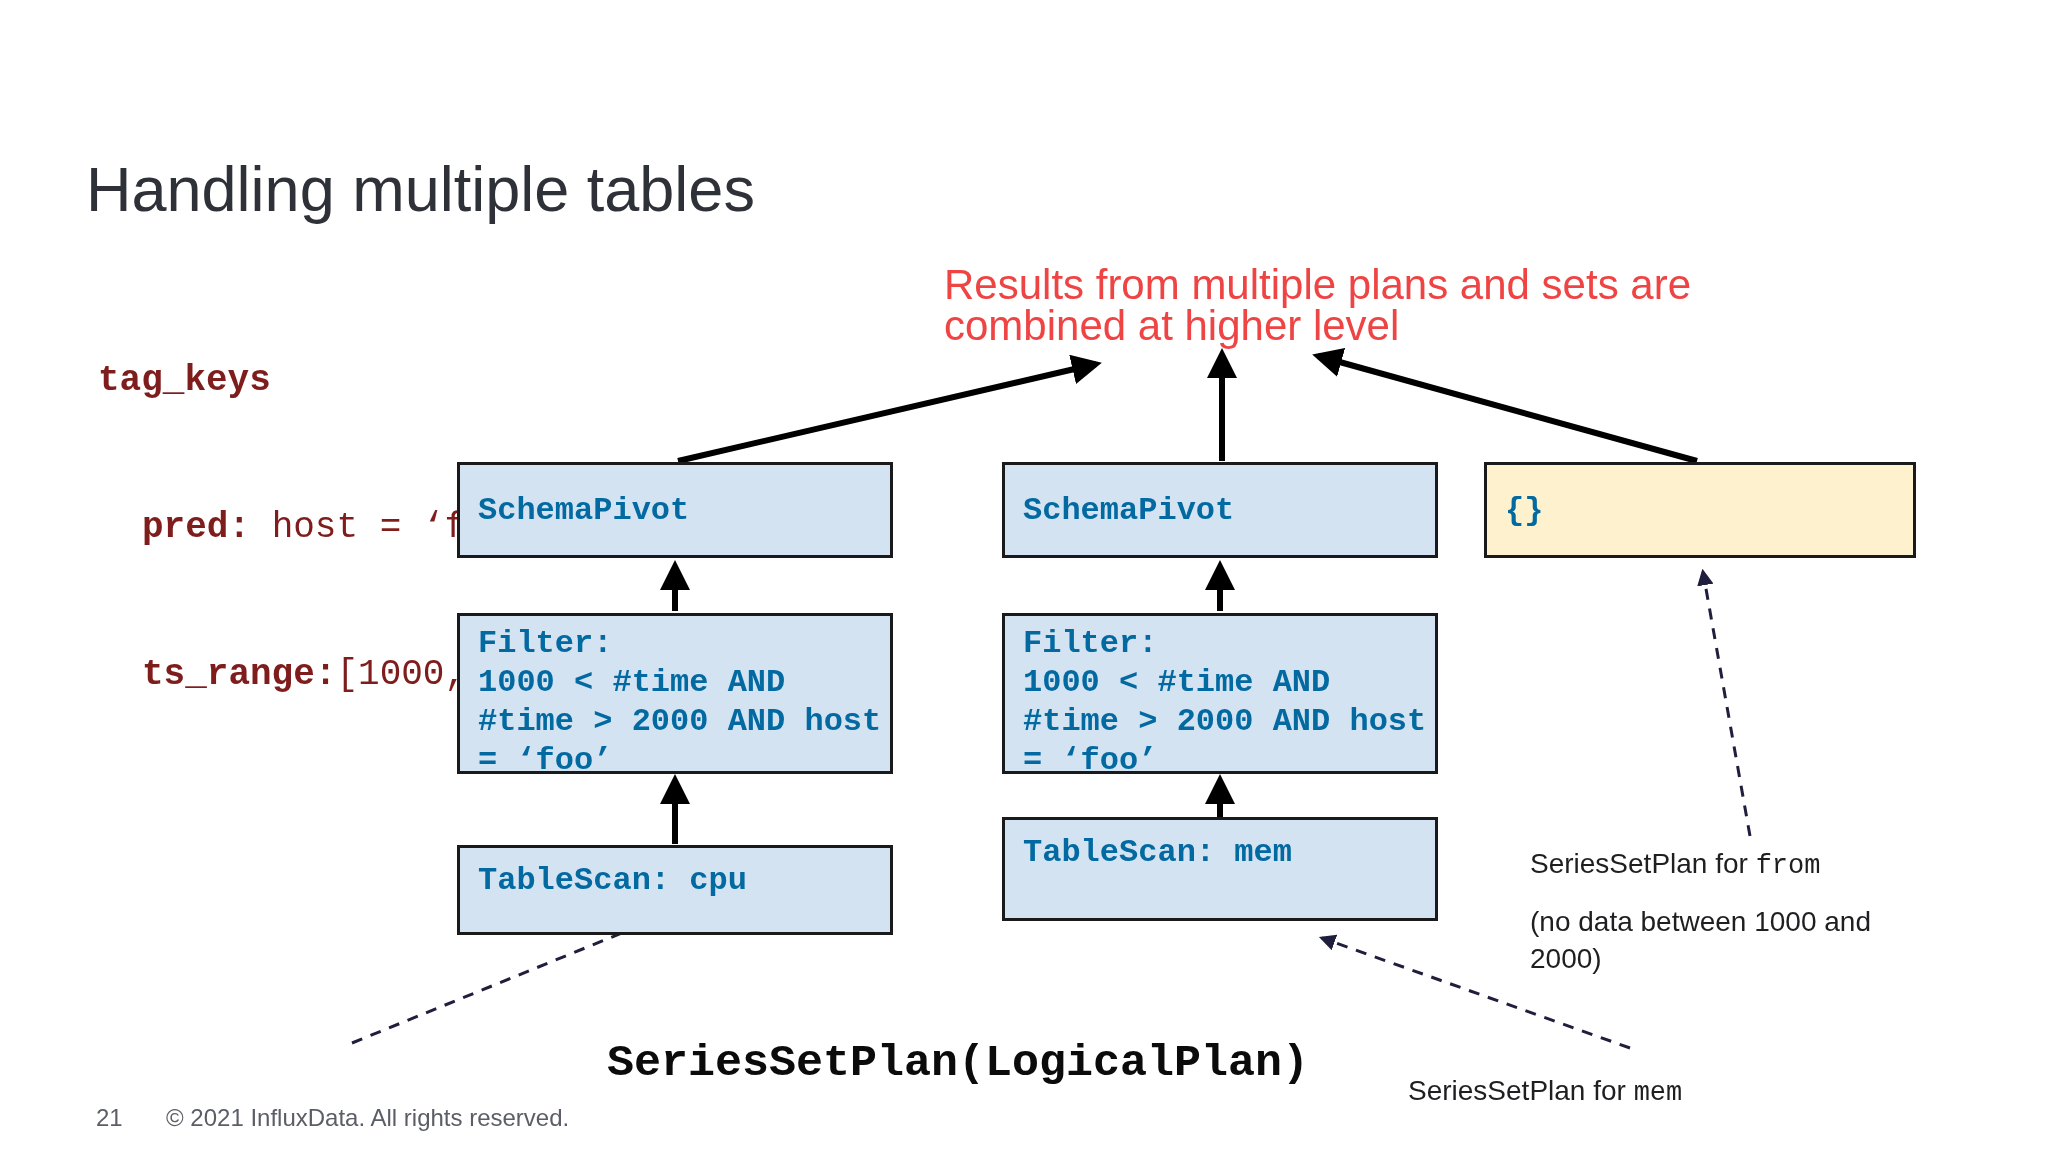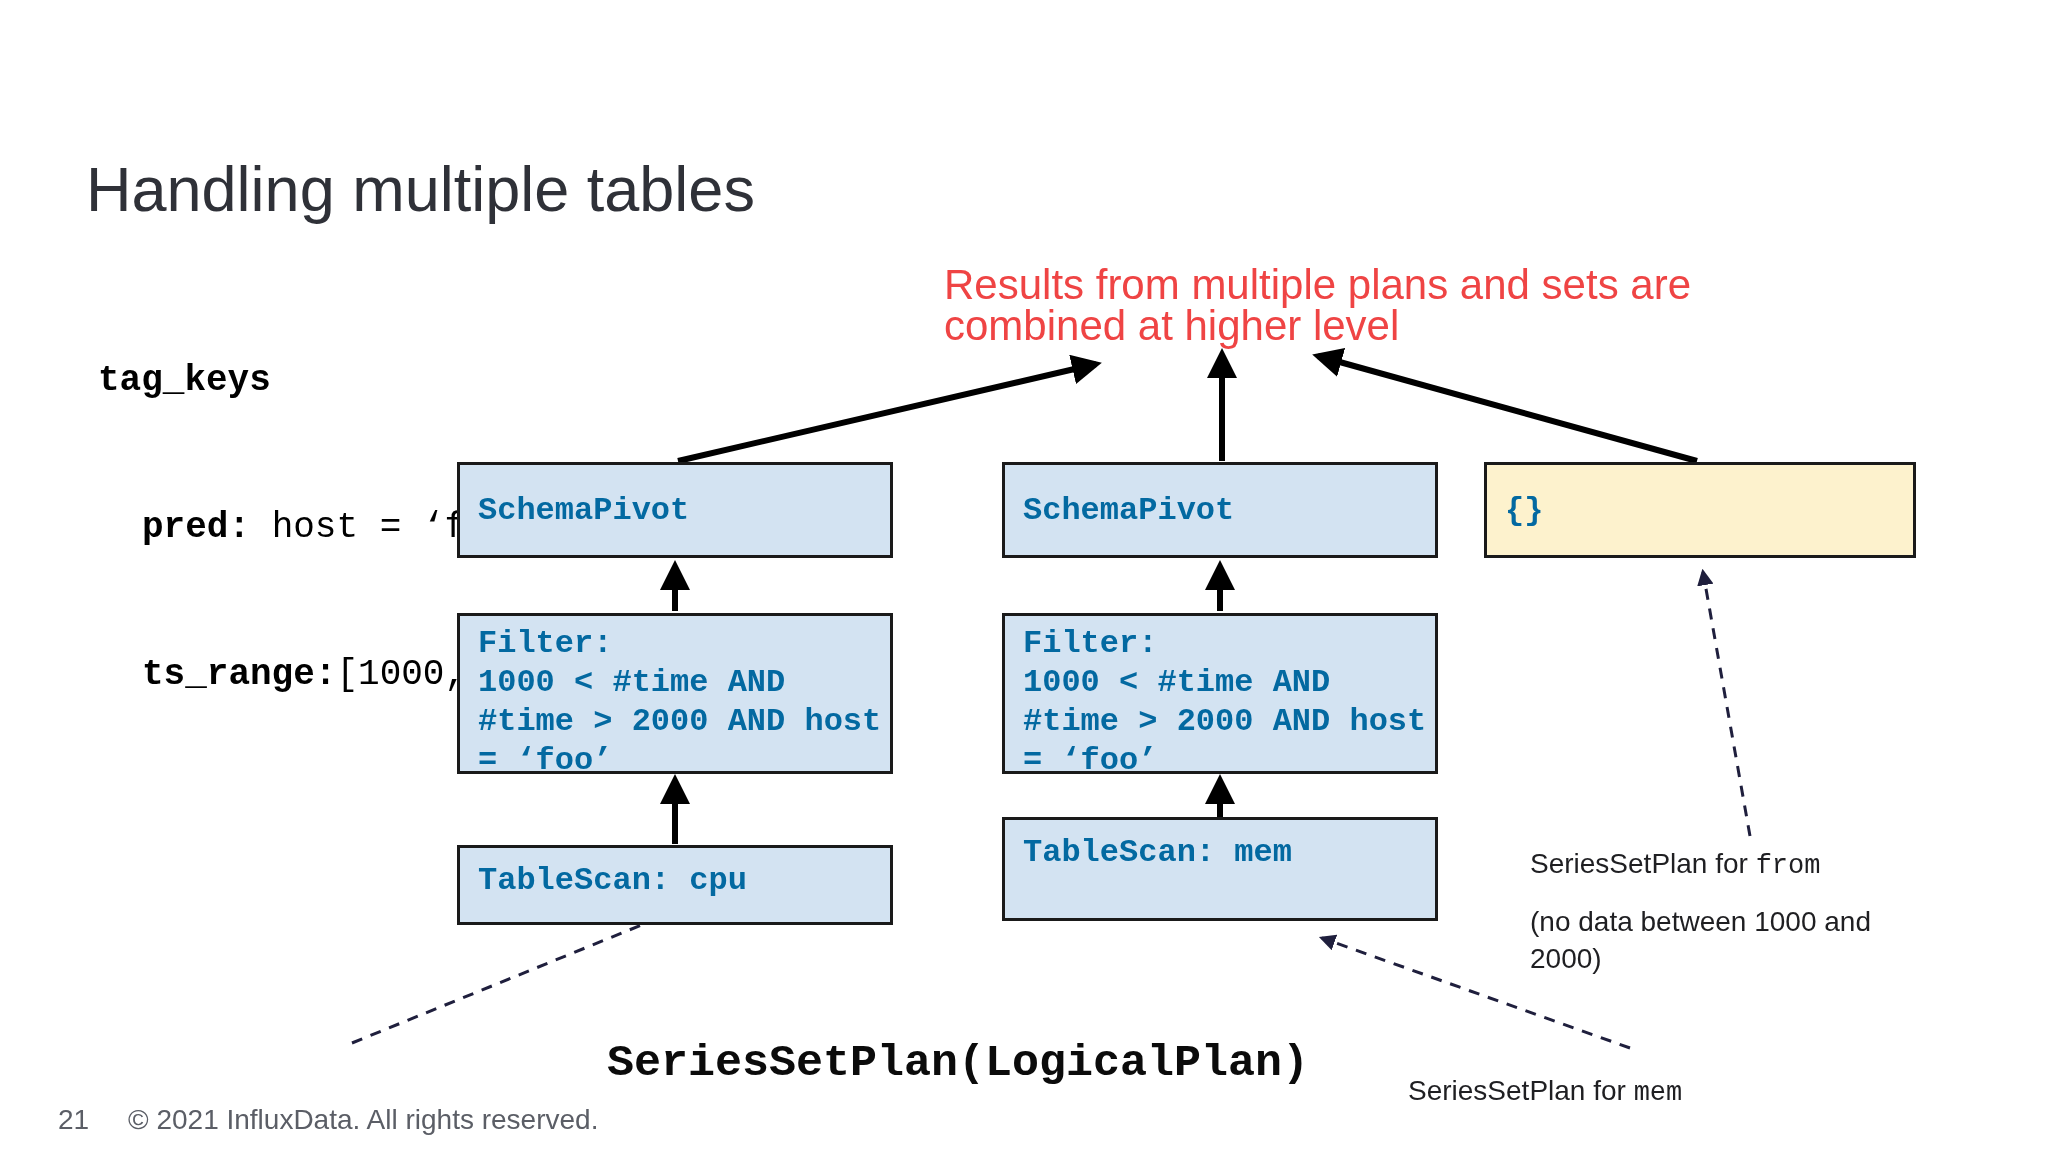--- a/index.html
+++ b/index.html
@@ -14,21 +14,21 @@
   .title{
     position:absolute;left:86px;top:150px;
     font-size:63px;line-height:78px;
     color:var(--title-text,#2f3138);
     letter-spacing:0;
   }
   .codeblock{
     position:absolute;left:98px;top:258px;
     font-family:"Liberation Mono","DejaVu Sans Mono",monospace;
     font-size:36px;line-height:49px;
-    color:#000000;
+    color:#7f1d1d;
     white-space:pre;
   }
   .codeblock .indent{margin-left:44px;}
   .codeblock .k{font-weight:bold;}
   .codeblock .v{font-weight:normal;}
   .annotation{
     position:absolute;left:944px;top:264px;
     font-size:42px;line-height:41px;
     color:#ef4444;
     white-space:pre-line;
@@ -41,21 +41,21 @@
     font-weight:bold;font-size:32px;color:#0369a1;
   }
   .blue{background:var(--node-blue,#d3e3f2);}
   .yellow{background:var(--node-yellow,#fdf2cd);}
   .schema{display:flex;align-items:center;padding-left:18px;}
   .filterbox{padding:8px 0 0 18px;line-height:39px;white-space:pre;}
   .tscan{padding-top:14px;padding-left:18px;}
   
   #schema-cpu   {left:457px; top:462px; width:436px; height:96px;}
   #filter-cpu   {left:457px; top:613px; width:436px; height:161px;}
-  #tscan-cpu    {left:457px; top:845px; width:436px; height:80px;}
+  #tscan-cpu    {left:457px; top:845px; width:436px; height:90px;}
   #schema-mem   {left:1002px;top:462px; width:436px; height:96px;}
   #filter-mem   {left:1002px;top:613px; width:436px; height:161px;}
   #tscan-mem    {left:1002px;top:817px; width:436px; height:104px;}
   #empty-host   {left:1484px;top:462px; width:432px; height:96px;}
   
   .caption{
     position:absolute;
     font-size:28px;line-height:37px;color:#1f1f22;
   }
   .caption .code{
@@ -68,21 +68,21 @@
   #caption-host .note{display:block;margin-top:18px;}
   .signature{
     position:absolute;left:607px;top:1038px;
     font-family:"Liberation Mono","DejaVu Sans Mono",monospace;
     font-weight:bold;
     font-size:45px;color:#0b0b0b;
   }
   
   .footer{
     position:absolute;top:1104px;
-    font-size:28px;color:var(--footer-text,#5b5e66);
+    font-size:24px;color:var(--footer-text,#5b5e66);margin-left:38px;
   }
   #page-num{left:58px;}
   #copyright{left:128px;}
   
   #arrow-layer{position:absolute;left:0;top:0;pointer-events:none;}
   .solid-arrow{stroke:var(--arrow,#000);stroke-width:6;fill:none;}
   .dashed-arrow{stroke:var(--dashed-arrow,#1f1f3d);stroke-width:3;fill:none;stroke-dasharray:11 9;}
   .mh-solid{fill:var(--arrow,#000);}
   .mh-dash{fill:var(--dashed-arrow,#1f1f3d);}
 </style>

